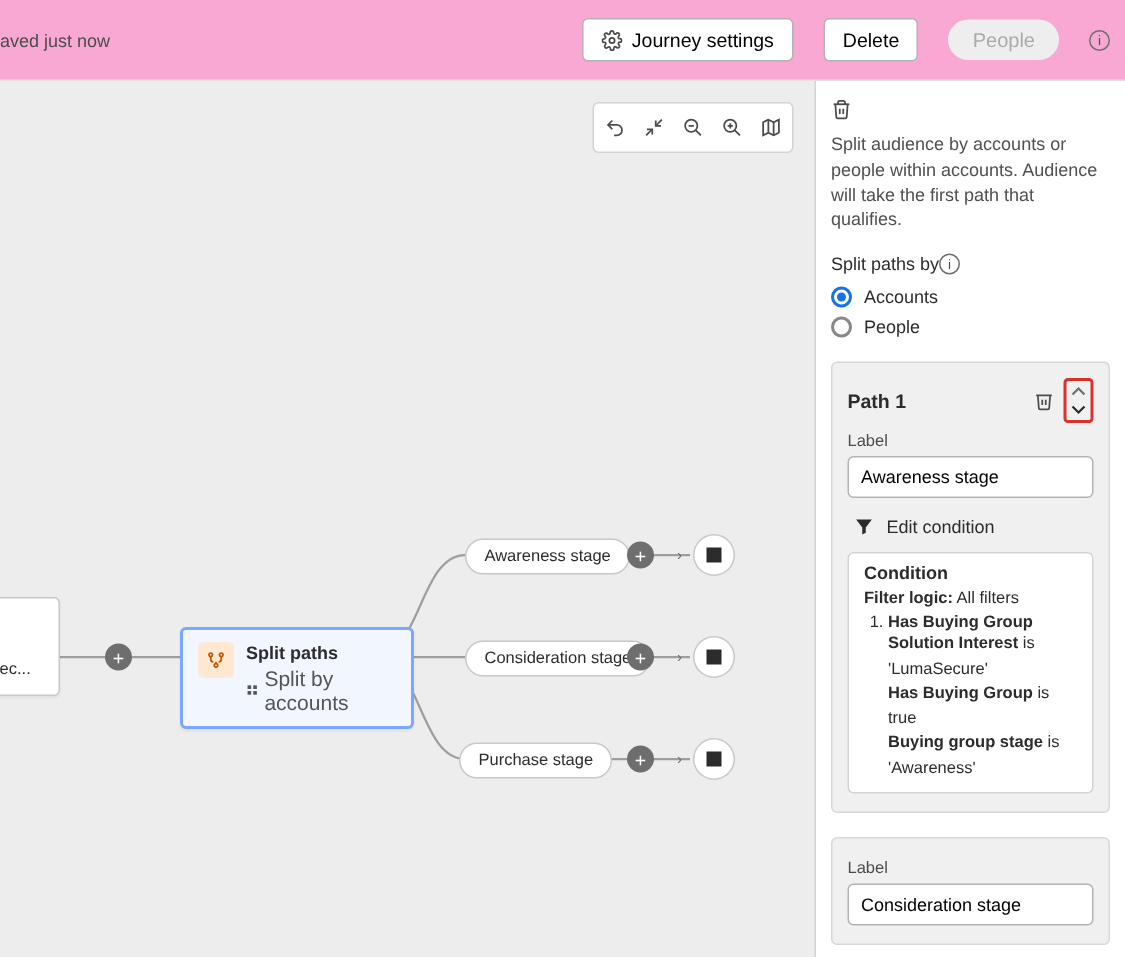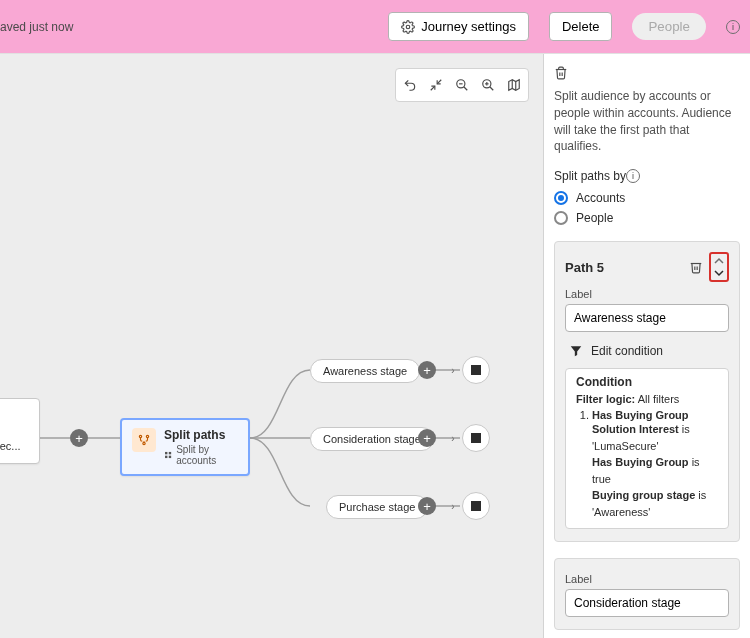--- a/index.html
+++ b/index.html
@@ -20,24 +20,24 @@
 
 
 .canvas-toolbar { position: absolute; top: 14px; right: 14px; background: #fff; border: 1px solid #d3d3d3; border-radius: 4px; display: flex; padding: 4px 2px; gap: 2px; }
 .ct-btn { width: 24px; height: 24px; display: flex; align-items: center; justify-content: center; cursor: pointer; border-radius: 3px; }
 
 
 .canvas-inner { position: absolute; inset: 0; }
 .card { position: absolute; background: #fff; border: 1px solid #c8c8c8; border-radius: 4px; padding: 8px 10px; box-shadow: 0 1px 2px rgba(0,0,0,0.06); }
 .card-left { left: -40px; top: 344px; width: 80px; font-size: 11px; overflow: hidden; }
 .card-left .line { white-space: nowrap; overflow: hidden; text-overflow: ellipsis; margin: 3px 0; }
-.card-split { left: 120px; top: 364px; width: 130px; border: 2px solid #7aa7ff; background: #f2f6ff; display: flex; gap: 8px; align-items: flex-start; }
+.card-split { left: 120px; top: 364px; width: 156px; border: 2px solid #7aa7ff; background: #f2f6ff; display: flex; gap: 8px; align-items: flex-start; }
 .split-icon { width: 24px; height: 24px; background: #ffe8d1; border-radius: 4px; display: flex; align-items: center; justify-content: center; flex-shrink: 0; }
 .split-text .title { font-weight: 600; font-size: 12px; }
-.split-text .sub { font-size: 10px; color: #555; margin-top: 2px; display: flex; align-items: center; gap: 4px; }
+.split-text .sub { font-size: 14px; color: #555; margin-top: 2px; display: flex; align-items: center; gap: 4px; }
 
 .pill { position: absolute; background: #fff; border: 1px solid #c8c8c8; border-radius: 16px; padding: 5px 12px; font-size: 11px; }
 .plus-node { position: absolute; width: 18px; height: 18px; background: #6e6e6e; border-radius: 50%; display: flex; align-items: center; justify-content: center; color: #fff; font-size: 13px; line-height: 1; cursor: pointer; }
 .end-node { position: absolute; width: 28px; height: 28px; background: #fff; border: 1px solid #c8c8c8; border-radius: 50%; display: flex; align-items: center; justify-content: center; }
 .end-sq { width: 10px; height: 10px; background: #2c2c2c; }
 .chev-node { position: absolute; width: 14px; height: 14px; display: flex; align-items: center; justify-content: center; color: #6e6e6e; font-size: 10px; }
 
 svg.wires { position: absolute; inset: 0; width: 100%; height: 100%; pointer-events: none; }
 
 
@@ -177,21 +177,21 @@
           <div class="end-sq"></div>
         </div>
 
       <div class="pill" style="left:310px; top:373px">Consideration stage</div>
       <div class="plus-node" style="left:418px; top:375px">+</div>
       <div class="chev-node" style="left:446px; top:377px">›</div>
       <div class="end-node" style="left:462px; top:370px">
           <div class="end-sq"></div>
         </div>
 
-      <div class="pill" style="left:326px; top:441px">Purchase stage</div>
+      <div class="pill" style="left:306px; top:441px">Purchase stage</div>
       <div class="plus-node" style="left:418px; top:443px">+</div>
       <div class="chev-node" style="left:446px; top:445px">›</div>
       <div class="end-node" style="left:462px; top:438px">
           <div class="end-sq"></div>
         </div>
     </div>
   </div>
 
   <div class="side-panel">
     <div class="trash-top">
@@ -214,21 +214,21 @@
         </div>
       <span>Accounts</span>
     </div>
     <div class="radio-row">
       <div class="radio-outer"></div>
       <span>People</span>
     </div>
 
     <div class="path-block">
       <div class="path-head">
-        <div class="title">Path 5</div>
+        <div class="title">Path 1</div>
         <div class="actions">
           <svg width="14" height="14" viewBox="0 0 24 24" fill="none" stroke="#4b4b4b" stroke-width="2">
               <polyline points="3 6 5 6 21 6"></polyline>
               <path d="M19 6l-1 14a2 2 0 0 1-2 2H8a2 2 0 0 1-2-2L5 6"></path>
               <path d="M10 11v6M14 11v6"></path>
             </svg>
           <div class="reorder">
             <div class="chev">
                 <svg width="10" height="8" viewBox="0 0 10 8">
                   <path d="M1 6l4-4 4 4" stroke="#6e6e6e" stroke-width="1.5" fill="none"></path>

